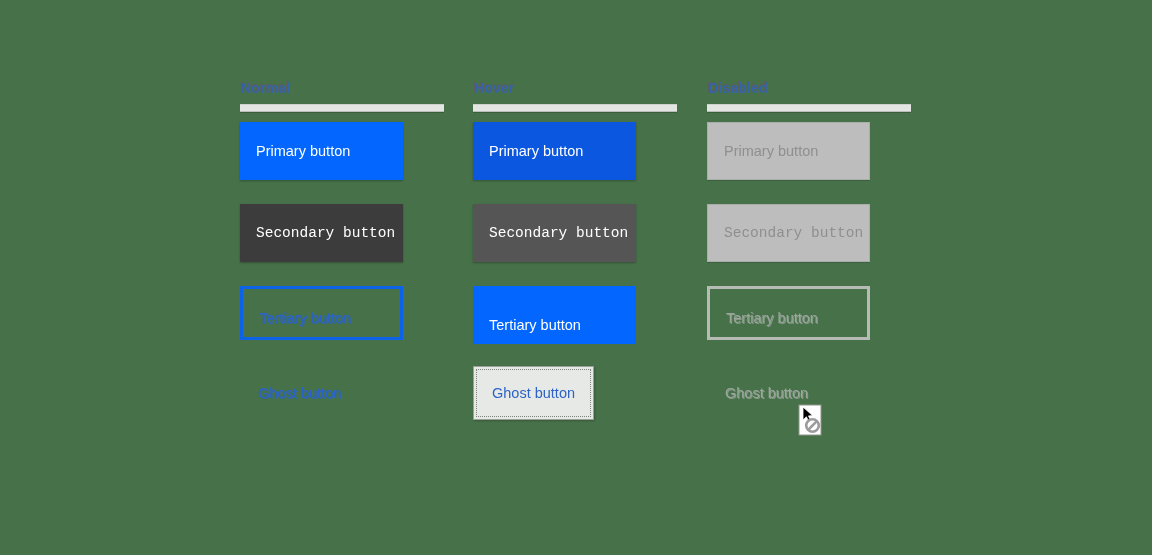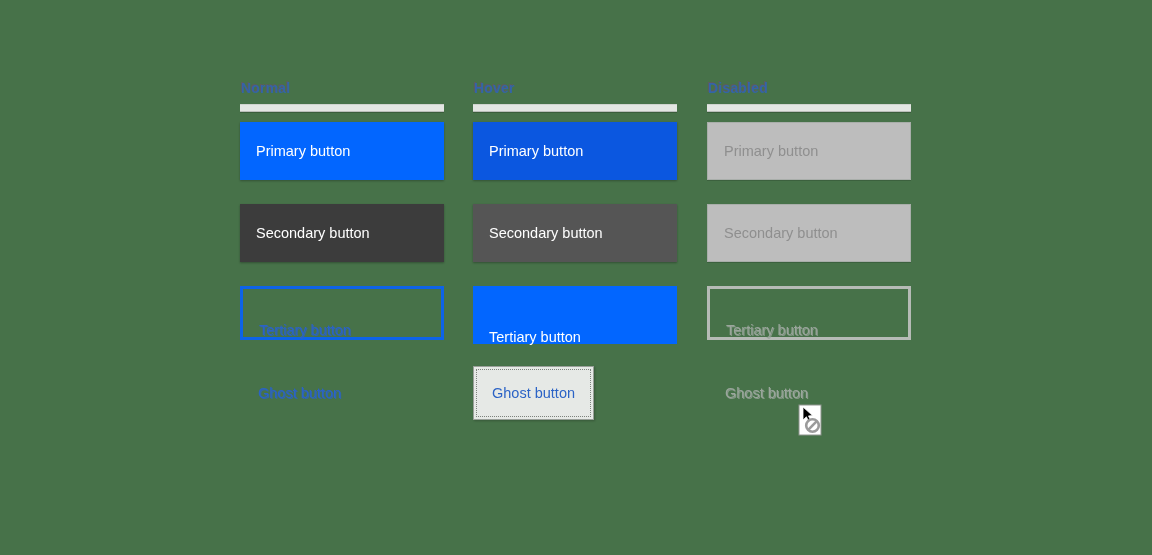--- a/index.html
+++ b/index.html
@@ -65,40 +65,40 @@
   }
   .slot-primary   { top: 44px; }
   .slot-secondary { top: 126px; }
   .slot-tertiary  { top: 208px; }
   .slot-ghost     { top: 288px; }
 
   .btn {
     box-sizing: border-box;
     display: flex;
     align-items: center;
-    width: 204px;
+    width: 163px;
     height: 58px;
-    padding: 0 16px;
+    padding: 12px 16px;
     font-family: "Liberation Sans", sans-serif;
     font-size: 14.5px;
     line-height: 1;
     border: 0;
     border-radius: 0;
     text-align: left;
     white-space: nowrap;
   }
 
   
   .btn-primary            { background: #0266ff; color: #ffffff; box-shadow: 0 1px 2px rgba(0,0,0,.28); }
   .btn-primary.is-hover   { background: #0b57e0; }
   .btn-primary.is-disabled{ background: #bdbdbd; color: #8f8f8f;
                             border: 1px solid #a9aeaa; box-shadow: 0 1px 0 rgba(0,0,0,.15); }
 
   
-  .btn-secondary            { background: #3c3c3c; color: #ffffff; box-shadow: 0 1px 2px rgba(0,0,0,.3); }
+  .btn-secondary            { background: #3c3c3c; color: #ffffff; box-shadow: 0 1px 2px rgba(0,0,0,.3); font-family: Liberation Mono, monospace; }
   .btn-secondary.is-hover   { background: #555555; }
   .btn-secondary.is-disabled{ background: #bdbdbd; color: #8f8f8f;
                               border: 1px solid #a9aeaa; box-shadow: 0 1px 0 rgba(0,0,0,.15); }
 
   
   .btn-tertiary {
     height: 54px;
     background: transparent;
     color: #2b63c6;
     border: 3px solid #0d63e8;

